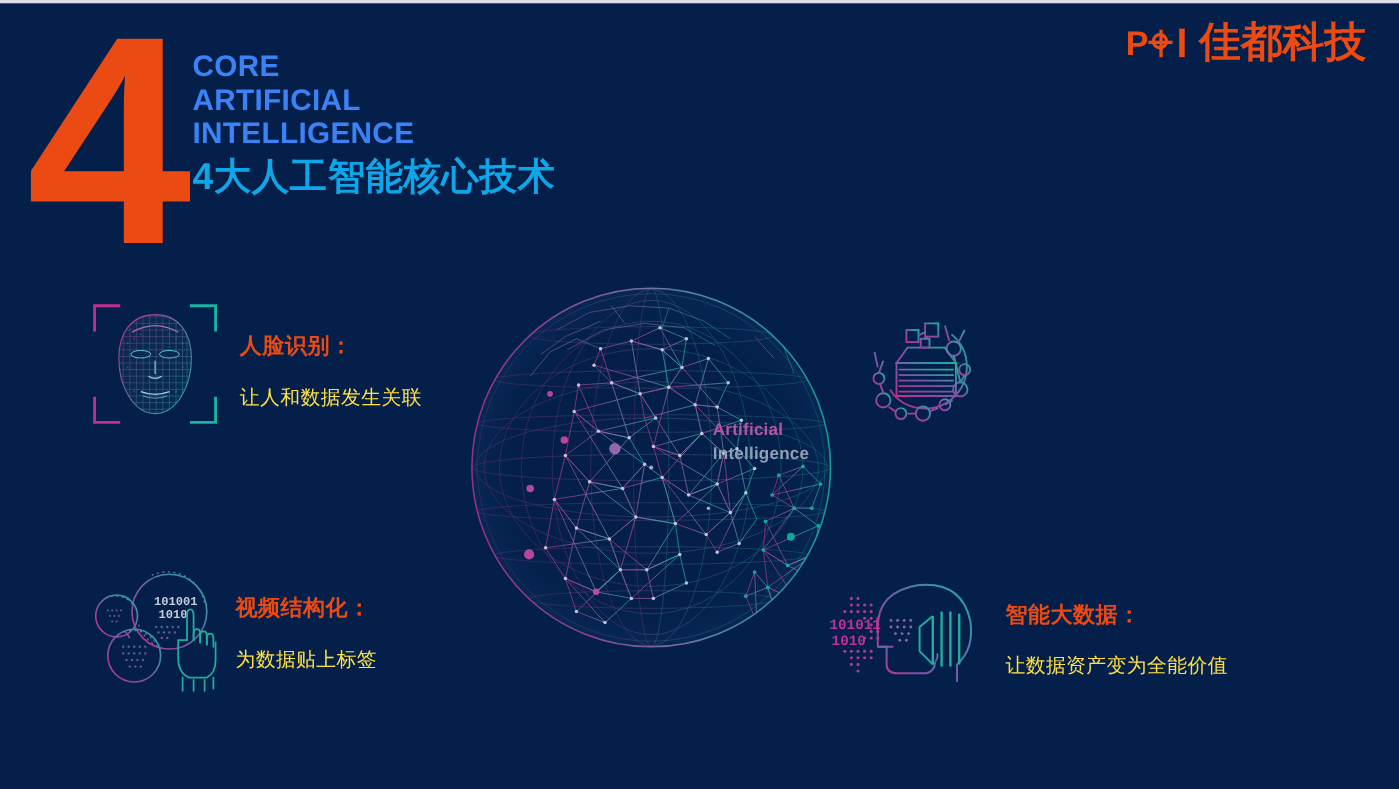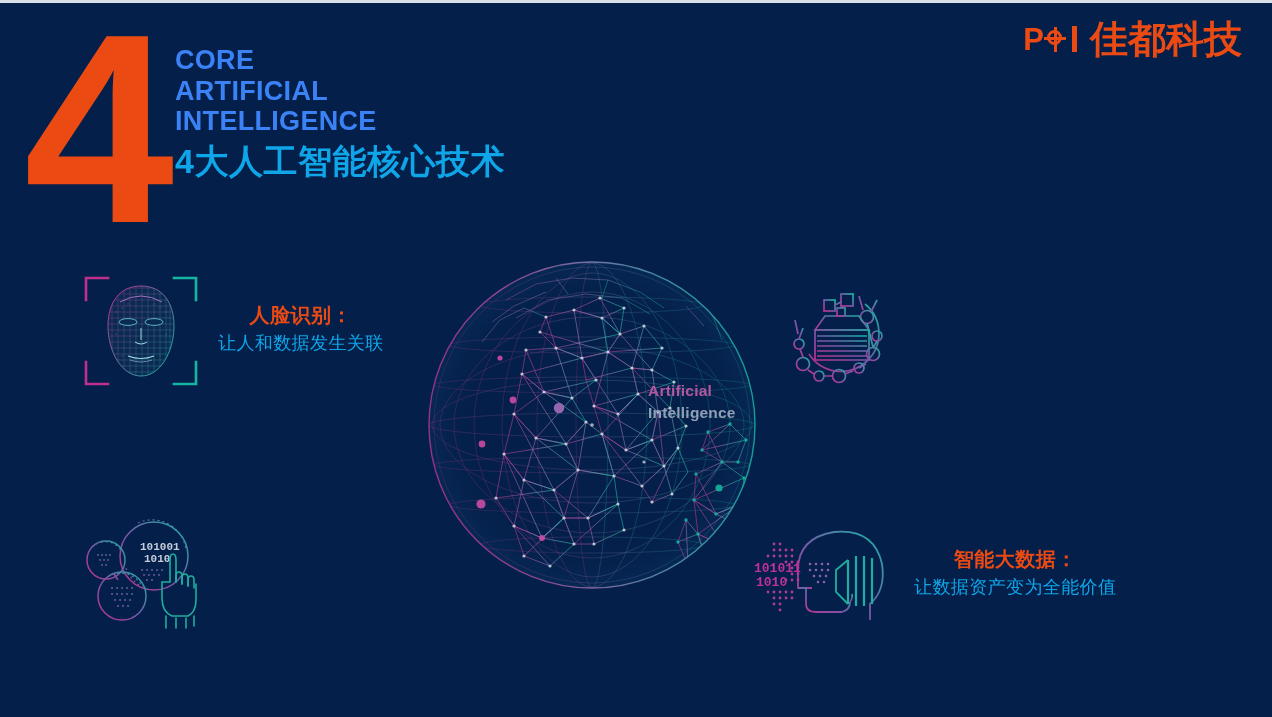--- a/index.html
+++ b/index.html
@@ -80,28 +80,28 @@
     position:absolute;left:252px;top:158px;
     font-size:15.5px;font-weight:bold;line-height:1.45;
     letter-spacing:0.2px;
   }
   #ai-label .l1{color:#b2569f;}
   #ai-label .l2{color:#8f9fb5;}
 
   
   .feature{position:absolute;display:flex;align-items:flex-start;}
   .feature .ico{flex:0 0 auto;}
-  .feature .txt{margin-top:26px;text-align:center;}
+  .feature .txt{margin-top:26px;}
   .feature .f-title{
     color:#ec4a13;font-weight:bold;font-size:20px;line-height:1.35;
     letter-spacing:0.5px;white-space:nowrap;
   }
   .feature .f-desc{
-    color:#0ea5e9;font-size:18px;line-height:1.4;
-    letter-spacing:0.4px;white-space:nowrap;margin-top:2px;
+    color:#fde047;font-size:18px;line-height:1.4;
+    letter-spacing:0.4px;white-space:nowrap;margin-top:20px;
   }
 
   #feat-face{left:82px;top:272px;}
   #feat-face .txt{margin-left:18px;margin-top:30px;}
   #feat-video{left:78px;top:512px;}
   #feat-video .txt{margin-left:16px;margin-top:28px;}
   #feat-kg{left:793px;top:284px;}
   #feat-kg .txt{margin-left:16px;margin-top:26px;}
   #feat-bd{left:752px;top:518px;}
   #feat-bd .txt{margin-left:14px;margin-top:28px;}
@@ -528,20 +528,24 @@
         <g fill="none" stroke="#1fae9e" stroke-width="1.6" stroke-linecap="round">
           <path d="M92 48 L92 70 L84 70 L84 86 Q84 100 94 104 L110 104 Q118 100 118 88 L118 72"></path>
           <path d="M92 48 Q92 42 95 42 Q98 42 98 48 L98 70"></path>
           <path d="M98 70 L98 64 Q98 60 101 60 Q104 60 104 64 L104 72"></path>
           <path d="M104 72 L104 66 Q104 62 107 62 Q110 62 110 66 L110 74"></path>
           <path d="M110 74 L110 68 Q110 64 113 64 Q116 64 116 68 L116 76"></path>
           <path d="M88 104 L88 116 M98 106 L98 116 M108 106 L108 116 M116 104 L116 114"></path>
         </g>
       </svg>
     </div>
+    <div class="txt">
+      <div class="f-title">视频结构化：</div>
+      <div class="f-desc">为数据贴上标签</div>
+    </div>
   </div>
 
   <div class="feature" id="feat-bd">
     <div class="ico">
       <svg width="148" height="112" viewBox="0 0 148 112">
         <defs>
           <linearGradient id="bg1" x1="0" y1="1" x2="1" y2="0">
             <stop offset="0%" stop-color="#c02f8e"></stop>
             <stop offset="45%" stop-color="#7a56a8"></stop>
             <stop offset="100%" stop-color="#15b5a2"></stop>

